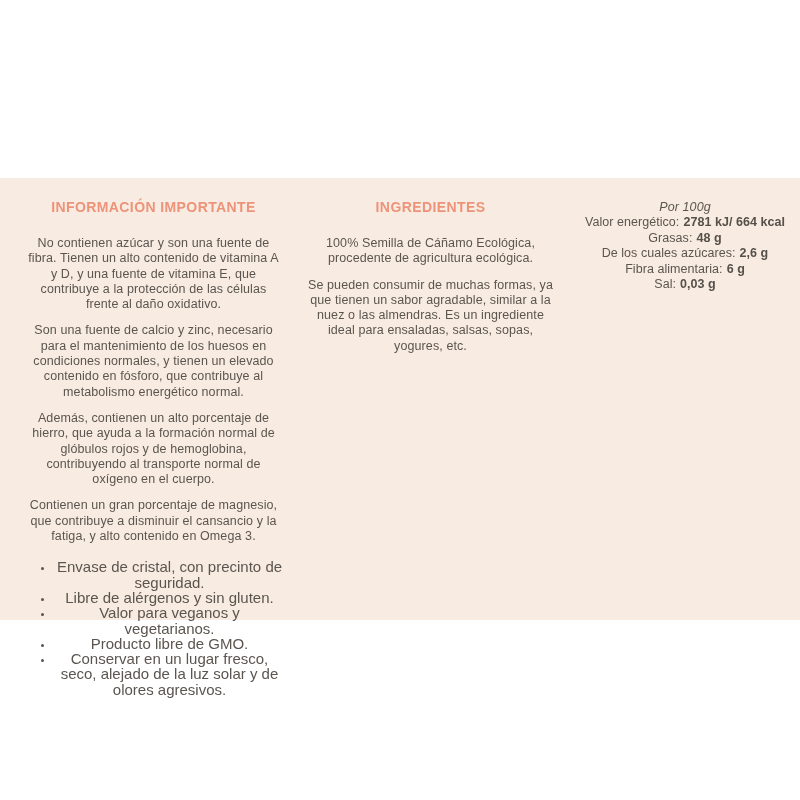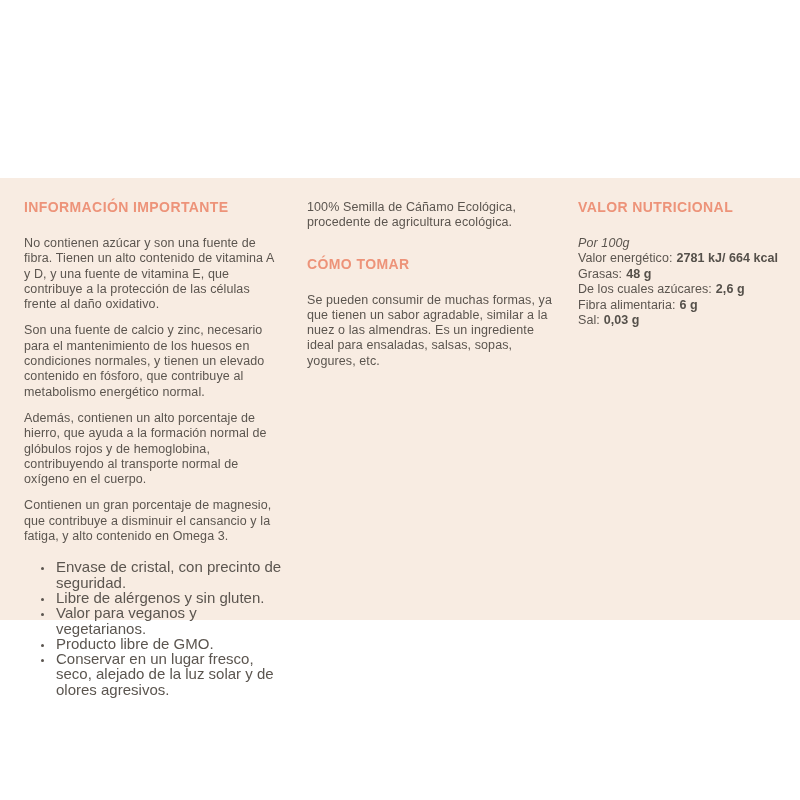--- a/index.html
+++ b/index.html
@@ -3,21 +3,21 @@
 <meta charset="utf-8">
 <style>
   * { margin: 0; padding: 0; box-sizing: border-box; }
   html, body {
     width: 800px; height: 800px;
     background: #ffffff;
     font-family: "Liberation Sans", "DejaVu Sans", sans-serif;
     color: #5b554f;
     overflow: hidden;
   }
-  .page { position: relative; width: 800px; height: 800px; background: #ffffff; }
+  .page { position: relative; width: 800px; height: 800px; background: #ffffff; text-align: center; }
   .content-panel {
     position: absolute;
     left: 0; top: 178px;
     width: 800px; height: 442px;
     background: #f8ece2;
   }
   .columns {
     display: grid;
     grid-template-columns: 259px 247px 214px;
     column-gap: 24px;
@@ -71,27 +71,26 @@
         <ul class="bullet-list">
           <li>Envase de cristal, con precinto de seguridad.</li>
           <li>Libre de alérgenos y sin gluten.</li>
           <li>Valor para veganos y vegetarianos.</li>
           <li>Producto libre de GMO.</li>
           <li>Conservar en un lugar fresco, seco, alejado de la luz solar y de olores agresivos.</li>
         </ul>
       </div>
 
       <div class="col">
+        <h2 class="section-title">INGREDIENTES</h2>
         <p class="body-text">100% Semilla de Cáñamo Ecológica, procedente de agricultura ecológica.</p>
-        <h2 class="section-title second">CÓMO TOMAR</h2>
         <p class="body-text">Se pueden consumir de muchas formas, ya que tienen un sabor agradable, similar a la nuez o las almendras. Es un ingrediente ideal para ensaladas, salsas, sopas, yogures, etc.</p>
       </div>
 
       <div class="col nutrition-block">
-        <h2 class="section-title">VALOR NUTRICIONAL</h2>
         <div class="serving-size">Por 100g</div>
         <div class="nutrition-row"><span class="nutrition-label">Valor energético:</span><span class="nutrition-value">2781 kJ/ 664 kcal</span></div>
         <div class="nutrition-row"><span class="nutrition-label">Grasas:</span><span class="nutrition-value">48 g</span></div>
         <div class="nutrition-row"><span class="nutrition-label">De los cuales azúcares:</span><span class="nutrition-value">2,6 g</span></div>
         <div class="nutrition-row"><span class="nutrition-label">Fibra alimentaria:</span><span class="nutrition-value">6 g</span></div>
         <div class="nutrition-row"><span class="nutrition-label">Sal:</span><span class="nutrition-value">0,03 g</span></div>
       </div>
 
     </div>
   </section>

